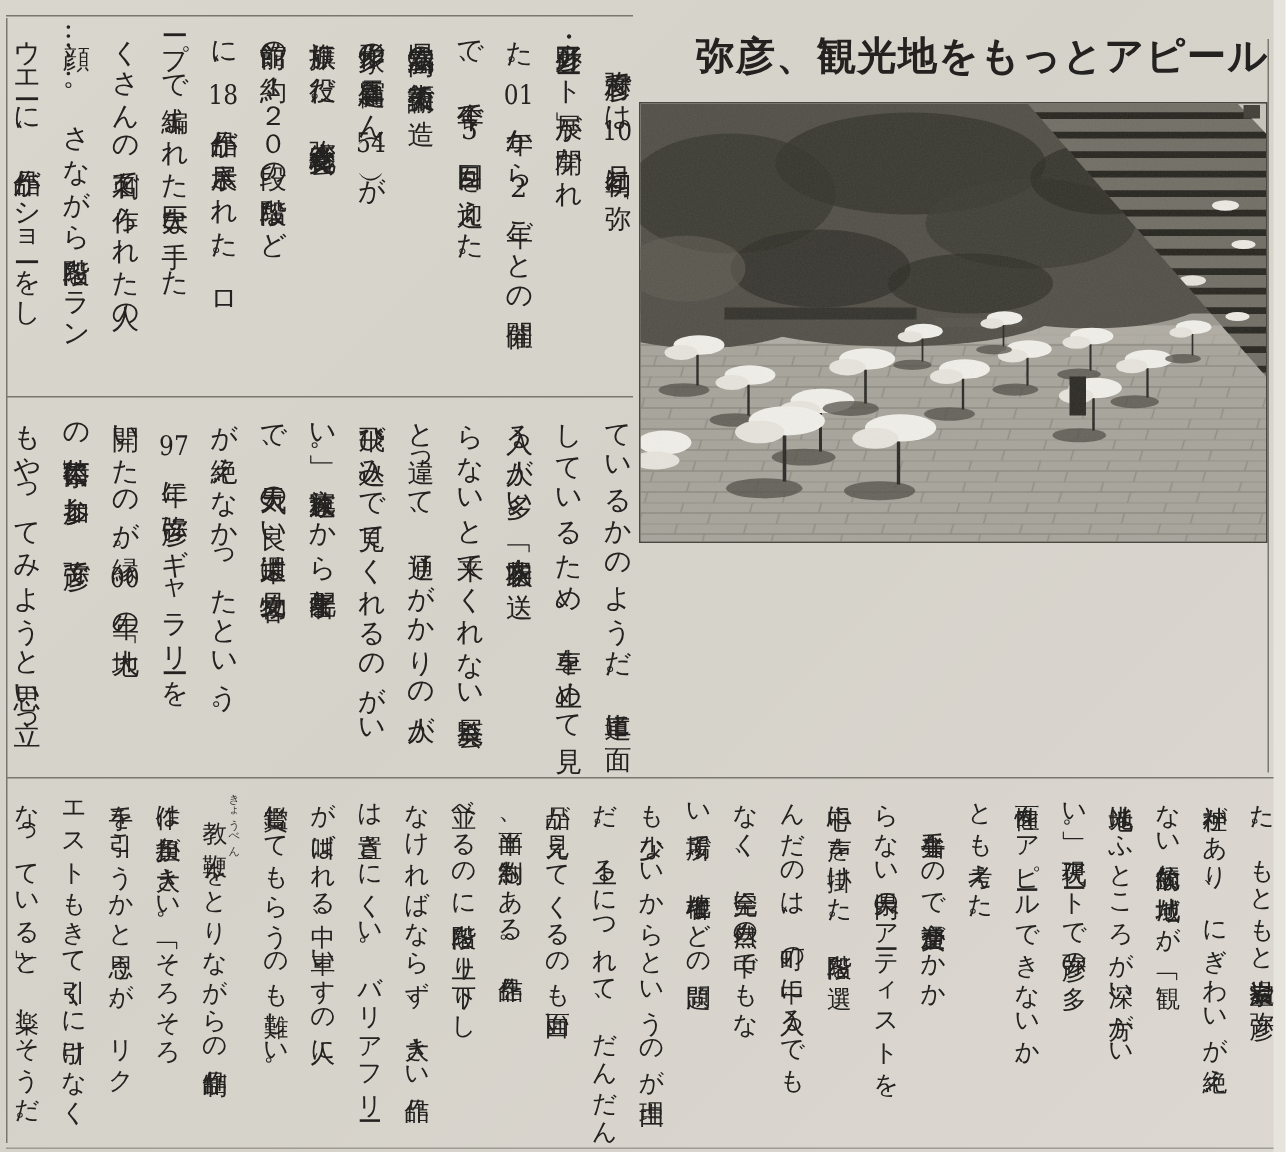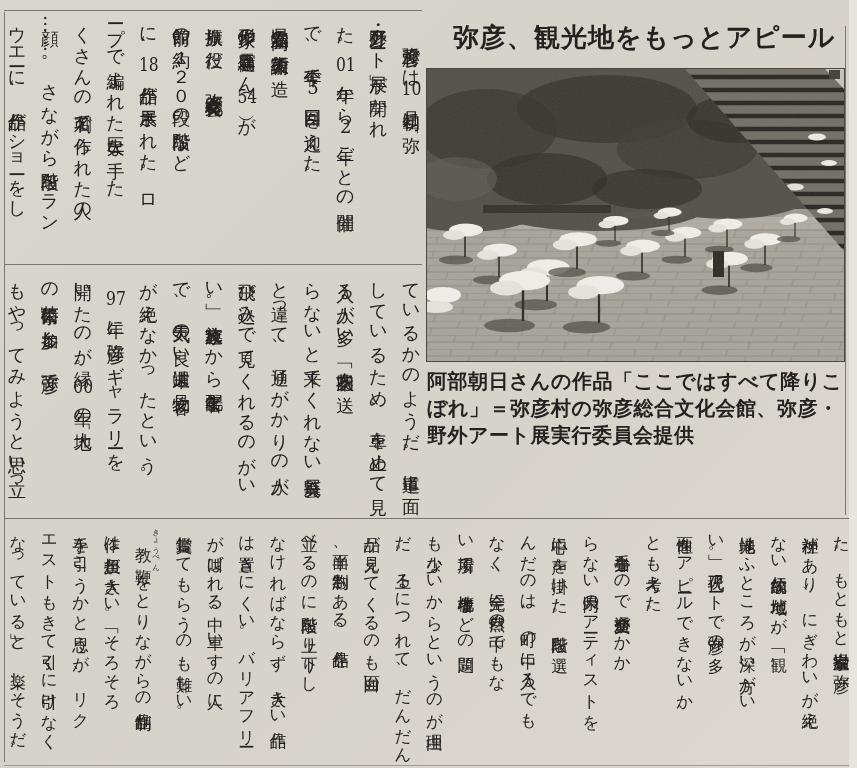--- a/index.html
+++ b/index.html
@@ -34,21 +34,21 @@
   ruby rt{font-size:7.5px;letter-spacing:0;color:#3a3935;}
 
   
   .right-area{position:absolute;left:427px;top:8px;width:419px;}
   .headline{
     margin:2px 0 0 0;font-size:39px;font-weight:700;white-space:nowrap;
     letter-spacing:0;font-family:"DejaVu Serif","Liberation Serif",serif;
   }
   .subheadline{
     margin:12px 0 0 26px;font-size:26px;font-weight:700;white-space:nowrap;
-    font-family:Liberation Serif, serif;letter-spacing:1px;
+    font-family:Liberation Serif, serif;letter-spacing:1px;text-align:right;
   }
   figure.photo{margin:14px 0 0 0;width:417px;height:292px;outline:1px solid #4a4840;}
   .caption{
     margin-top:7px;width:417px;
     font-family:"DejaVu Sans","Liberation Sans",sans-serif;
     font-weight:600;font-size:20px;line-height:1.35;letter-spacing:.5px;
   }
 </style>
 </head>
 <body>
@@ -191,21 +191,20 @@
             <use href="#flower"></use>
           </g>
         <rect x="286" y="182" width="11" height="26" fill="#2b2a25"></rect>
         <ellipse cx="16" cy="226" rx="18" ry="8" fill="#f0efe9"></ellipse>
         <ellipse cx="10" cy="238" rx="16" ry="6" fill="#e6e4dc"></ellipse>
 
         <rect x="0" y="0" width="417" height="292" filter="url(#grain)" opacity="0.22"></rect>
       </svg>
     </figure>
 
-    <figcaption class="caption">阿部朝日さんの作品「ここではすべて降りこぼれ」＝弥彦村の弥彦総合文化会館、弥彦・野外アート展実行委員会提供</figcaption>
   </aside>
 
   <section class="band band-bottom">
       <div class="vcol">た。もともと岩室温泉や弥彦</div>
       <div class="vcol">神社があり、にぎわいが絶え</div>
       <div class="vcol">ない伝統的な地域だが、「観</div>
       <div class="vcol">光地はふところが深い方がい</div>
       <div class="vcol">い」。現代アートで弥彦の多</div>
       <div class="vcol">面性をアピールできないか、</div>
       <div class="vcol">とも考えた。</div>

